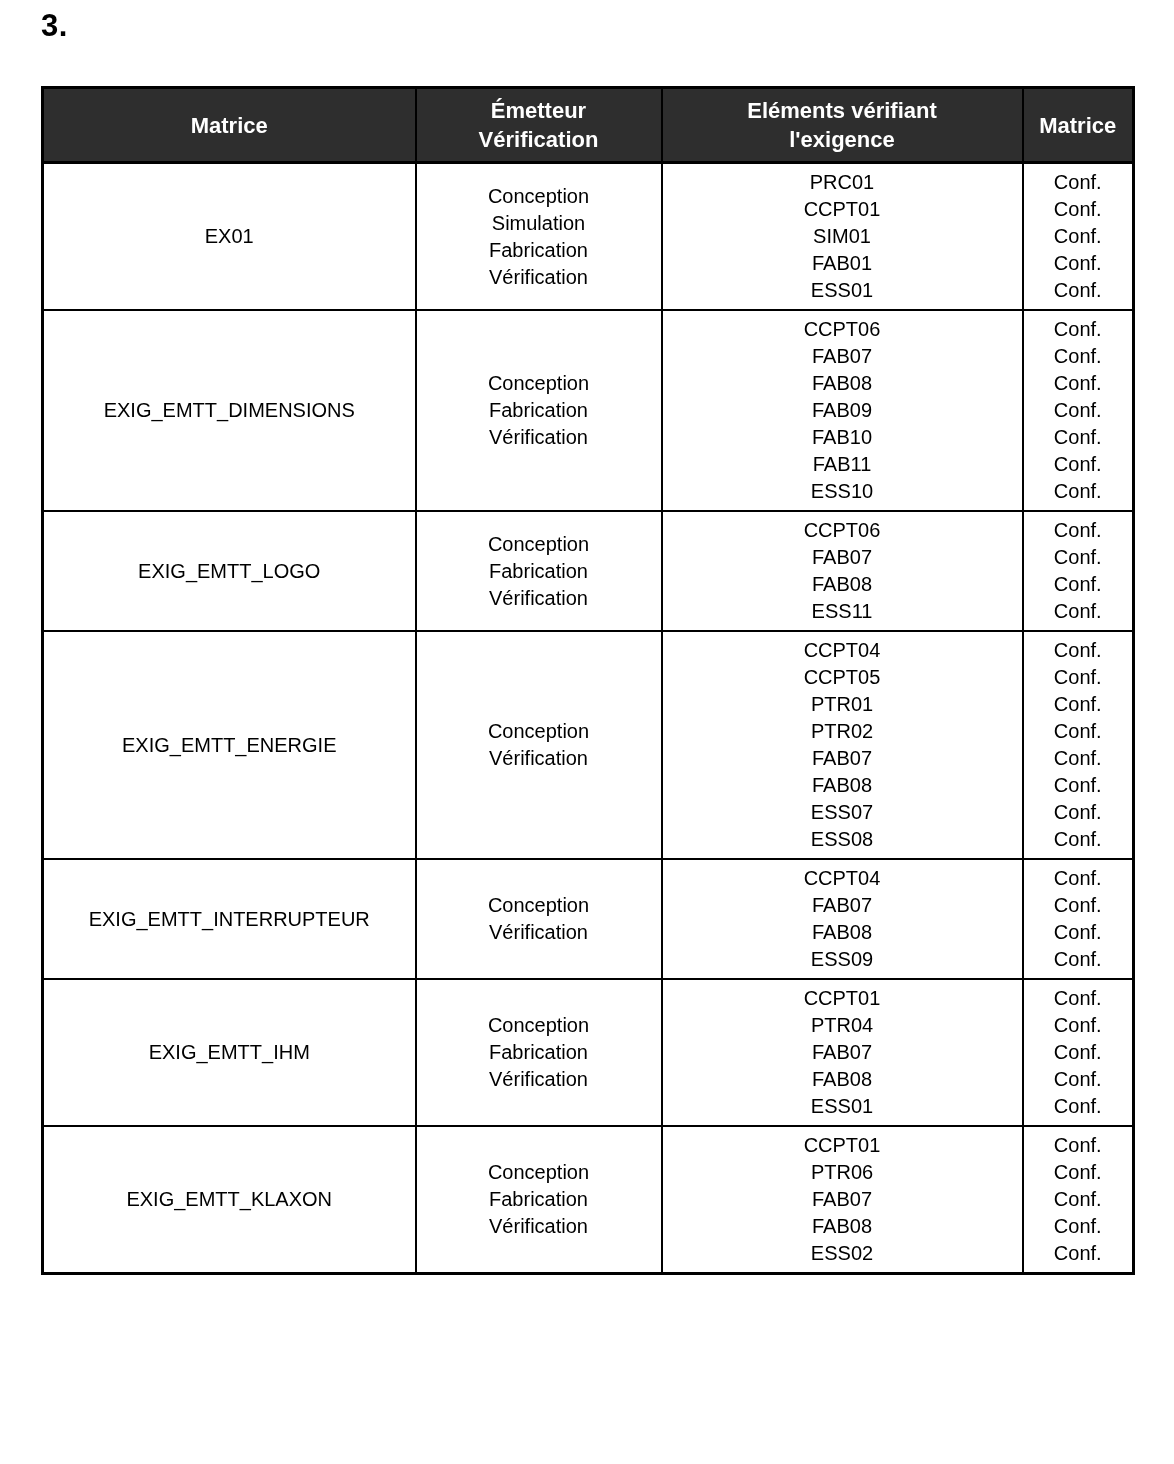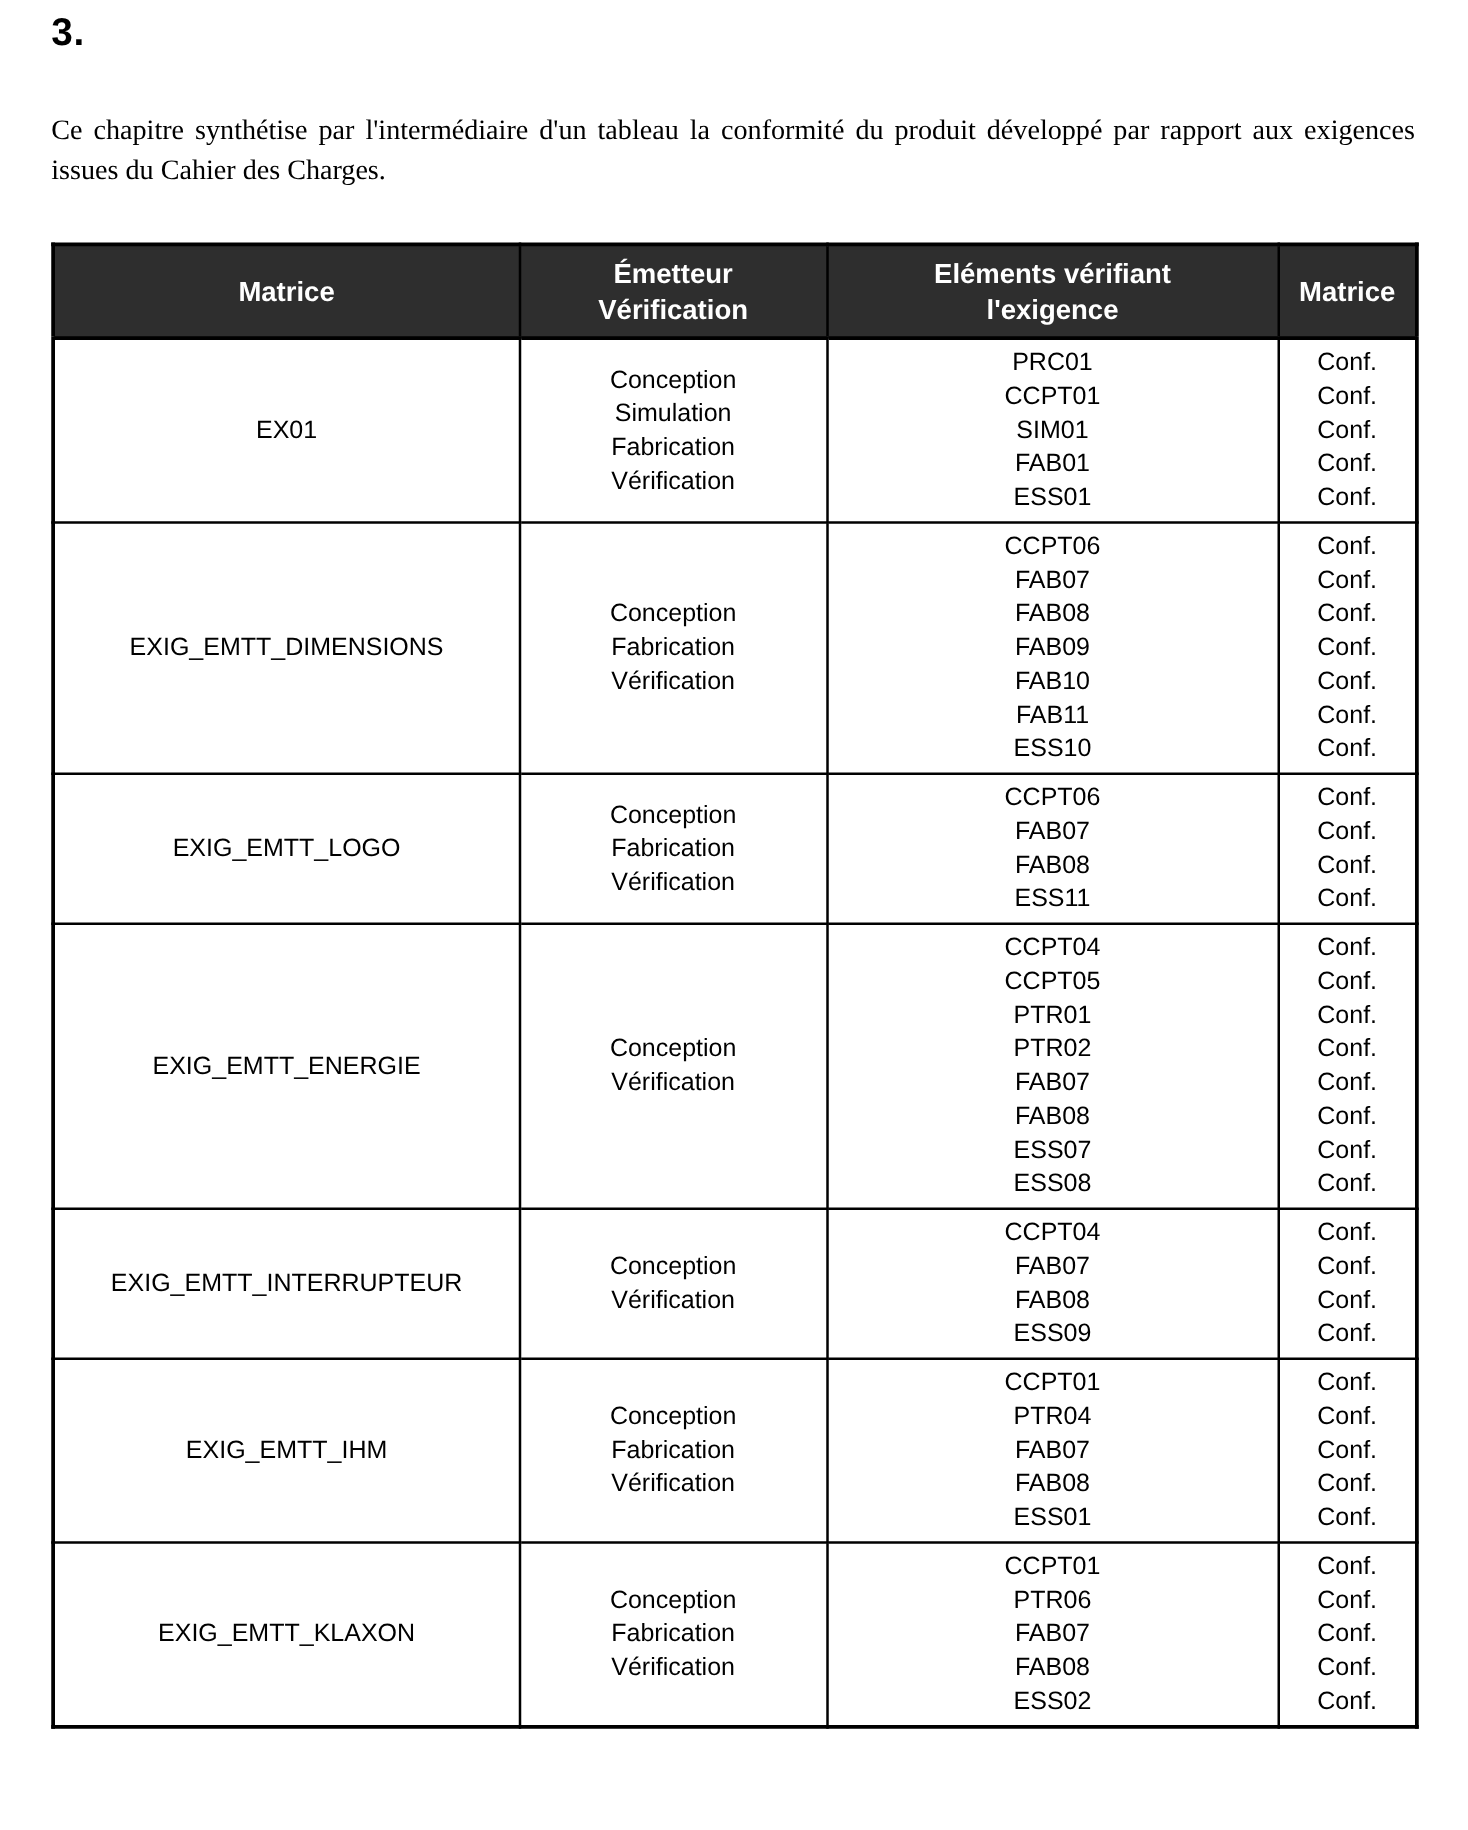--- a/index.html
+++ b/index.html
@@ -76,21 +76,20 @@
 </style>
 </head>
 <body>
 
 <div class="page">
 
   <div class="section-heading">
     <span class="section-number">3.</span>
   </div>
 
-  <p class="intro-paragraph">Ce chapitre synthétise par l'intermédiaire d'un tableau la conformité du produit développé par rapport aux exigences issues du Cahier des Charges.</p>
 
 
   <table class="conformity">
     <colgroup>
       <col class="c-exigence">
         <col class="c-methodes">
         <col class="c-elements">
         <col class="c-statut">
     </colgroup>
     <thead>

